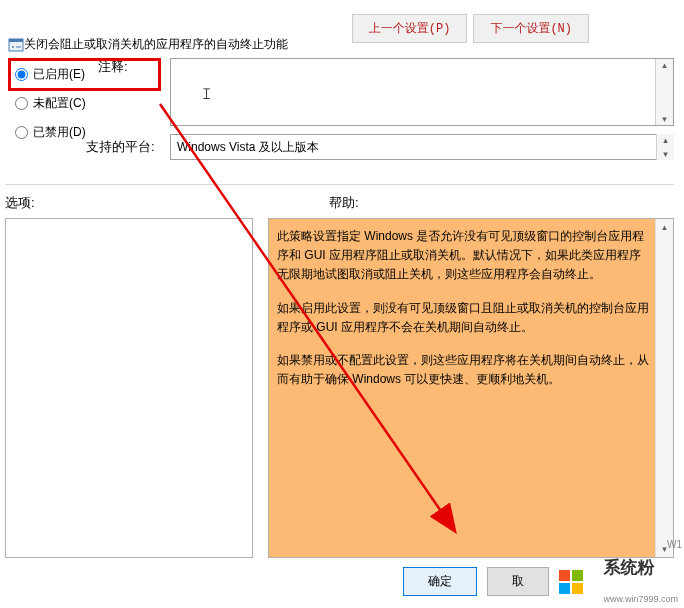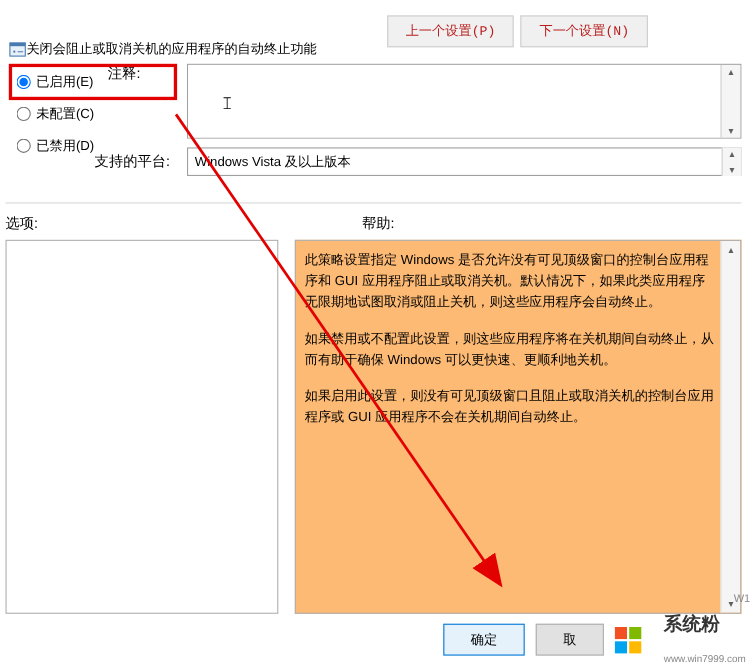--- a/index.html
+++ b/index.html
@@ -339,22 +339,22 @@
 
 <div class="divider"></div>
 
 <span class="options-label field-label-abs">选项:</span>
 <span class="help-label field-label-abs">帮助:</span>
 
 <div class="options-panel"></div>
 
 <div class="help-panel">
   <p>此策略设置指定 Windows 是否允许没有可见顶级窗口的控制台应用程序和 GUI 应用程序阻止或取消关机。默认情况下，如果此类应用程序无限期地试图取消或阻止关机，则这些应用程序会自动终止。</p>
+  <p>如果启用此设置，则没有可见顶级窗口且阻止或取消关机的控制台应用程序或 GUI 应用程序不会在关机期间自动终止。</p>
   <p>如果禁用或不配置此设置，则这些应用程序将在关机期间自动终止，从而有助于确保 Windows 可以更快速、更顺利地关机。</p>
-  <p>如果启用此设置，则没有可见顶级窗口且阻止或取消关机的控制台应用程序或 GUI 应用程序不会在关机期间自动终止。</p>
   <div class="help-scroll">
     <div class="scroll-arrow up">▴</div>
     <div class="scroll-arrow down">▾</div>
   </div>
 </div>
 
 <div class="bottom-buttons">
   <button class="action-btn">确定</button>
   <button class="action-btn secondary">取</button>
 </div>

